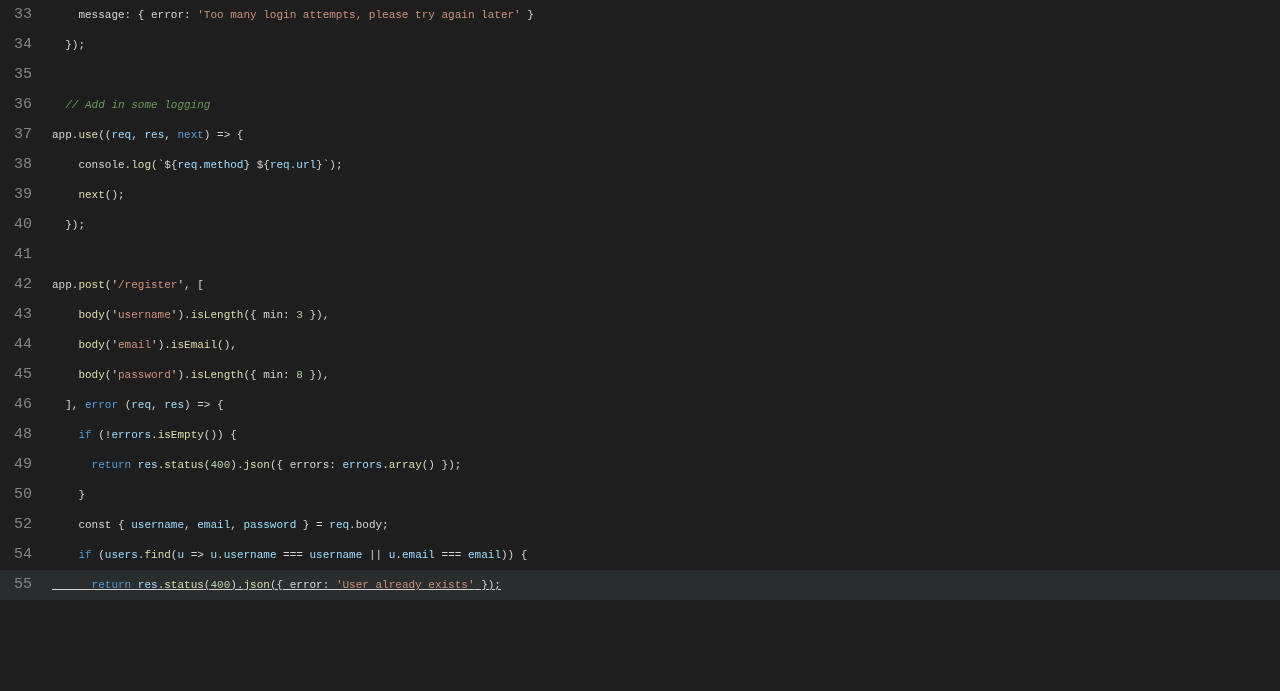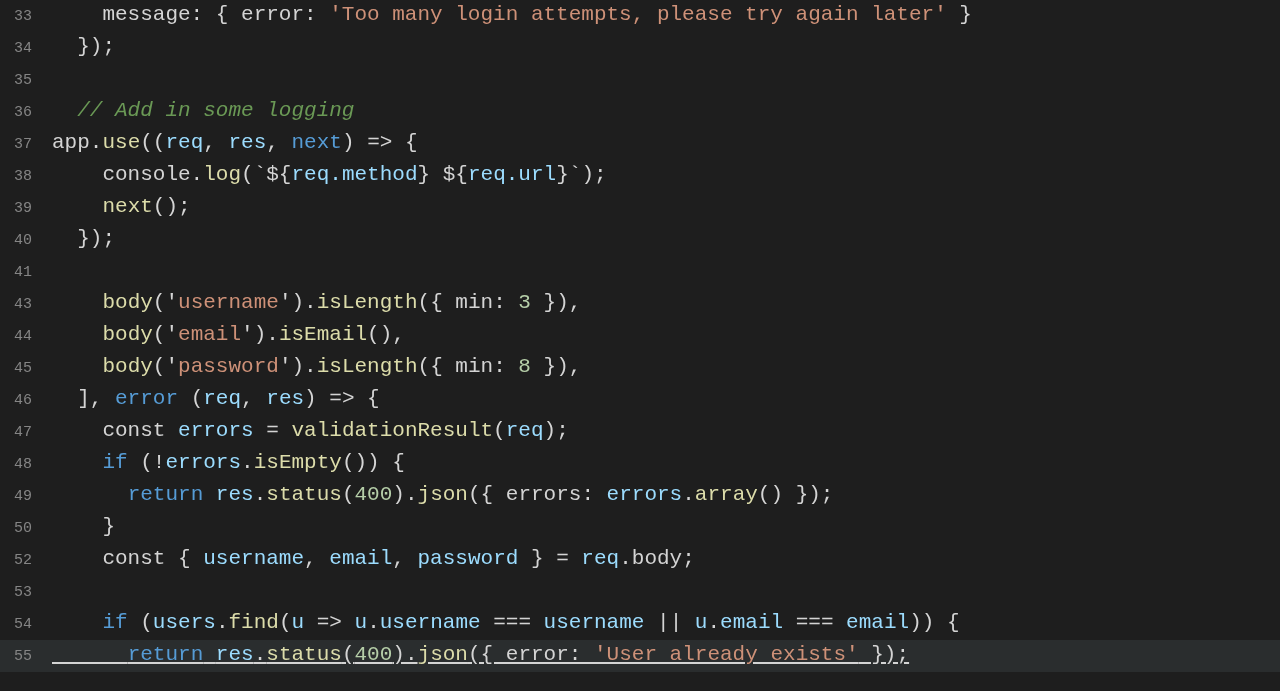--- a/index.html
+++ b/index.html
@@ -43,21 +43,21 @@
       color: #858585;
       user-select: none;
       font-size: 15px;
       line-height: 30px;
     }
 
     .line-content {
       flex: 1;
       padding-left: 4px;
       white-space: pre;
-      font-size: 21px;
+      font-size: 11px;
       line-height: 30px;
     }
 
     
     .c-white { color: #d4d4d4; }
     .c-cyan { color: #9cdcfe; }
     .c-comment { color: #6a9955; font-style: italic; }
     .c-method { color: #dcdcaa; }
     .c-keyword { color: #569cd6; }
     .c-string { color: #ce9178; }
@@ -109,60 +109,56 @@
     </div>
     <div class="code-line">
       <span class="line-number">40</span>
       <span class="line-content"><span class="c-white">  });</span></span>
     </div>
     <div class="code-line">
       <span class="line-number">41</span>
       <span class="line-content"> </span>
     </div>
     <div class="code-line">
+      <span class="line-number">42</span>
+      <span class="line-content"><span class="c-white">app.</span><span class="c-method">post</span><span class="c-white">('</span><span class="c-string">/register</span><span class="c-white">', [</span></span>
+    </div>
+    <div class="code-line">
       <span class="line-number">43</span>
       <span class="line-content"><span class="c-white">    </span><span class="c-method">body</span><span class="c-white">('</span><span class="c-string">username</span><span class="c-white">').</span><span class="c-method">isLength</span><span class="c-white">({ min: </span><span class="c-number">3</span><span class="c-white"> }),</span></span>
     </div>
     <div class="code-line">
       <span class="line-number">44</span>
       <span class="line-content"><span class="c-white">    </span><span class="c-method">body</span><span class="c-white">('</span><span class="c-string">email</span><span class="c-white">').</span><span class="c-method">isEmail</span><span class="c-white">(),</span></span>
     </div>
     <div class="code-line">
       <span class="line-number">45</span>
       <span class="line-content"><span class="c-white">    </span><span class="c-method">body</span><span class="c-white">('</span><span class="c-string">password</span><span class="c-white">').</span><span class="c-method">isLength</span><span class="c-white">({ min: </span><span class="c-number">8</span><span class="c-white"> }),</span></span>
     </div>
     <div class="code-line">
       <span class="line-number">46</span>
       <span class="line-content"><span class="c-white">  ], </span><span class="c-keyword">error</span><span class="c-white"> (</span><span class="c-param">req</span><span class="c-white">, </span><span class="c-cyan">res</span><span class="c-white">) =&gt; {</span></span>
-    </div>
-    <div class="code-line">
-      <span class="line-number">47</span>
-      <span class="line-content"><span class="c-white">    const </span><span class="c-cyan">errors</span><span class="c-white"> = </span><span class="c-method">validationResult</span><span class="c-white">(</span><span class="c-param">req</span><span class="c-white">);</span></span>
     </div>
     <div class="code-line">
       <span class="line-number">48</span>
       <span class="line-content"><span class="c-white">    </span><span class="c-keyword">if</span><span class="c-white"> (!</span><span class="c-cyan">errors</span><span class="c-white">.</span><span class="c-method">isEmpty</span><span class="c-white">()) {</span></span>
     </div>
     <div class="code-line">
       <span class="line-number">49</span>
       <span class="line-content"><span class="c-white">      </span><span class="c-keyword">return</span><span class="c-white"> </span><span class="c-cyan">res</span><span class="c-white">.</span><span class="c-method">status</span><span class="c-white">(</span><span class="c-number">400</span><span class="c-white">).</span><span class="c-method">json</span><span class="c-white">({ errors: </span><span class="c-cyan">errors</span><span class="c-white">.</span><span class="c-method">array</span><span class="c-white">() });</span></span>
     </div>
     <div class="code-line">
       <span class="line-number">50</span>
       <span class="line-content"><span class="c-white">    }</span></span>
     </div>
     <div class="code-line">
       <span class="line-number">52</span>
       <span class="line-content"><span class="c-white">    const { </span><span class="c-cyan">username</span><span class="c-white">, </span><span class="c-cyan">email</span><span class="c-white">, </span><span class="c-cyan">password</span><span class="c-white"> } = </span><span class="c-param">req</span><span class="c-white">.body;</span></span>
     </div>
     <div class="code-line">
-      <span class="line-number">53</span>
-      <span class="line-content"> </span>
-    </div>
-    <div class="code-line">
       <span class="line-number">54</span>
       <span class="line-content"><span class="c-white">    </span><span class="c-keyword">if</span><span class="c-white"> (</span><span class="c-cyan">users</span><span class="c-white">.</span><span class="c-method">find</span><span class="c-white">(</span><span class="c-param">u</span><span class="c-white"> =&gt; </span><span class="c-param">u</span><span class="c-white">.</span><span class="c-cyan">username</span><span class="c-white"> === </span><span class="c-cyan">username</span><span class="c-white"> || </span><span class="c-param">u</span><span class="c-white">.</span><span class="c-cyan">email</span><span class="c-white"> === </span><span class="c-cyan">email</span><span class="c-white">)) {</span></span>
     </div>
     <div class="code-line line-55">
       <span class="line-number">55</span>
       <span class="line-content"><span class="c-white">      </span><span class="c-keyword">return</span><span class="c-white"> </span><span class="c-cyan">res</span><span class="c-white">.</span><span class="c-method">status</span><span class="c-white">(</span><span class="c-number">400</span><span class="c-white">).</span><span class="c-method">json</span><span class="c-white">({ error: </span><span class="c-string">'User already exists'</span><span class="c-white"> });</span></span>
     </div>
   </div>
 
 </body></html>

